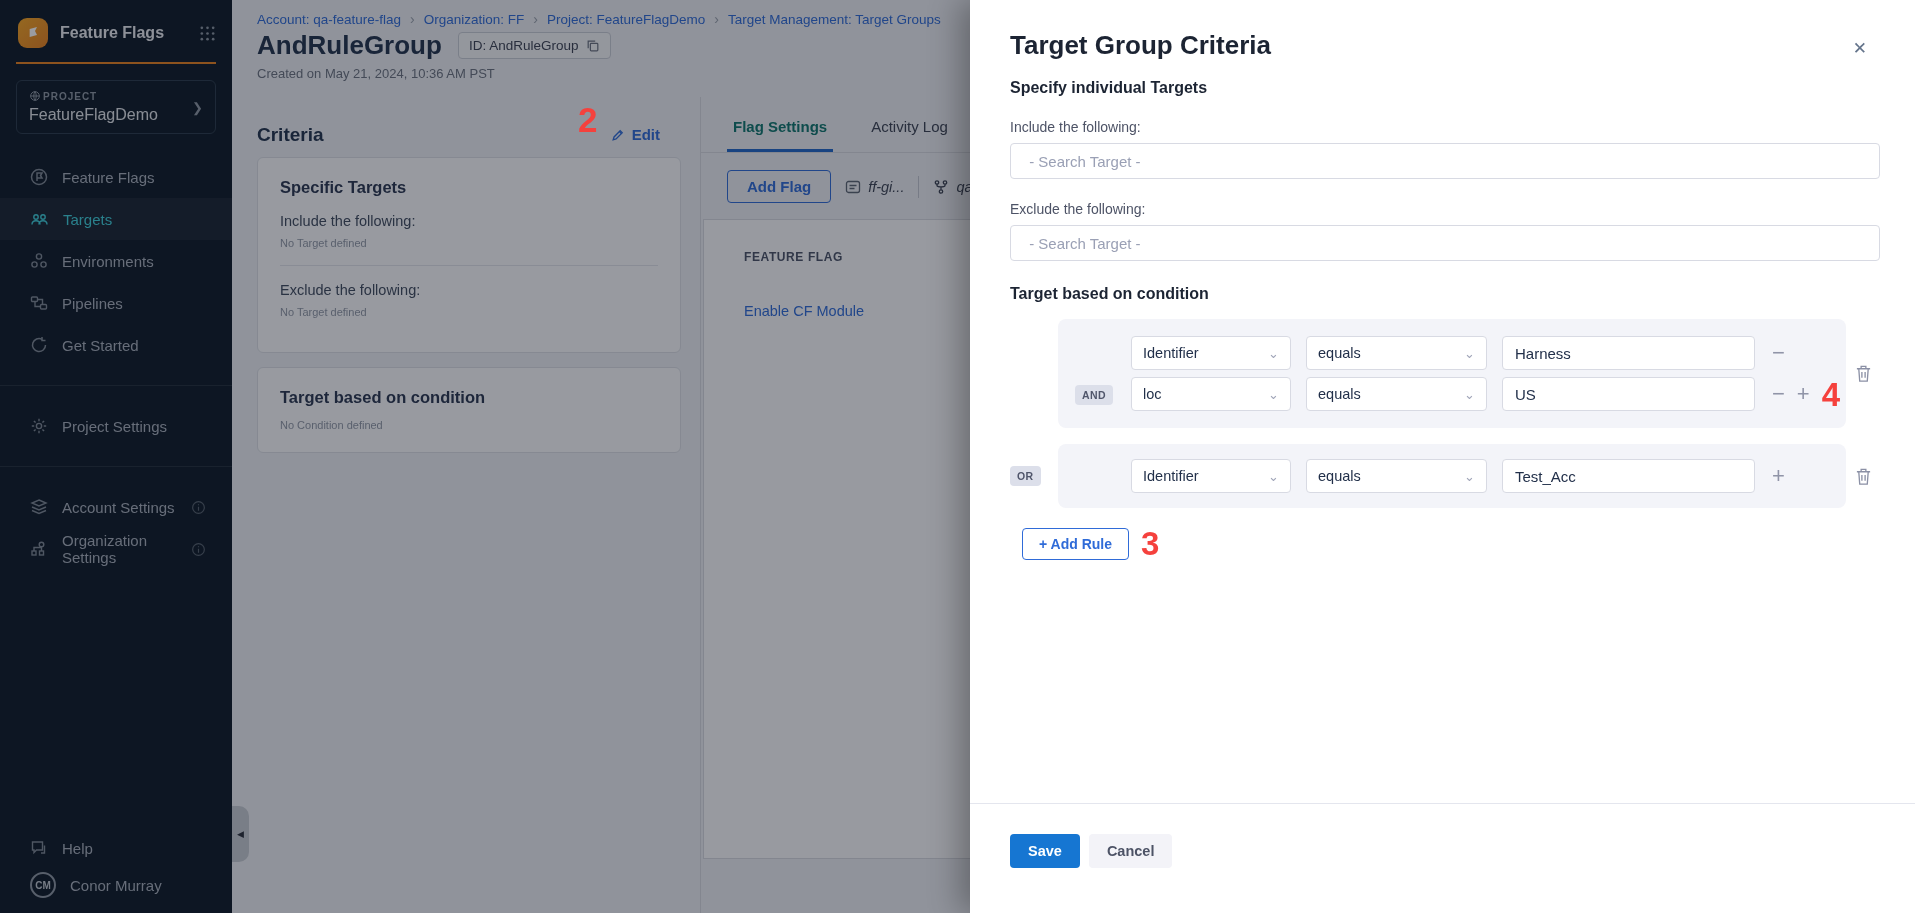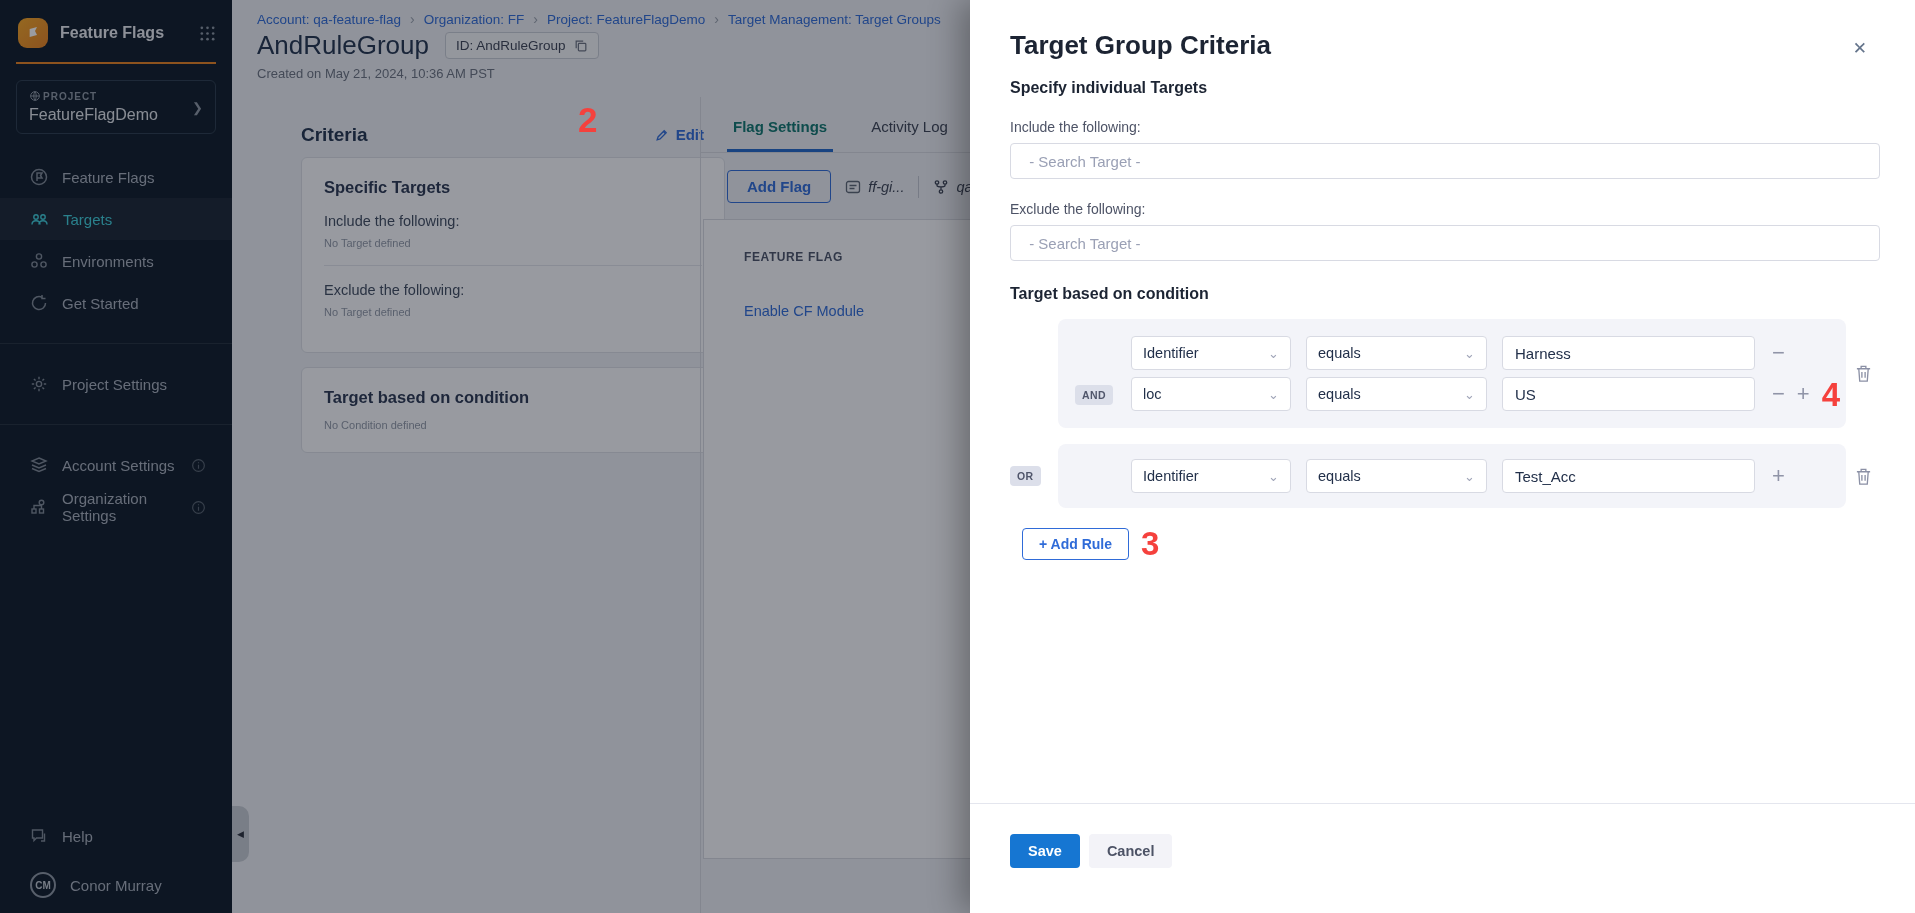--- a/index.html
+++ b/index.html
@@ -29,25 +29,25 @@
   .sb-bottom { position:absolute; left:0; right:0; bottom:0; }
   .avatar { width:26px; height:26px; border-radius:50%; border:2px solid #8d97a3; color:#c2c9d1; font-size:10px; font-weight:bold; display:flex; align-items:center; justify-content:center; }
   .collapse-handle { position:absolute; left:232px; top:806px; width:17px; height:56px; background:#c7cbd3; border-radius:0 10px 10px 0; display:flex; align-items:center; justify-content:center; color:#2a2f3a; font-size:9px; z-index:11; }
 
   
   .main { position:absolute; left:232px; top:0; right:0; bottom:0; background:#eef0f4; }
   .crumbs { position:absolute; left:25px; top:11px; font-size:13.5px; color:#9aa1ad; display:flex; gap:9px; align-items:center; white-space:nowrap; }
   .crumb { color:#2f6bd8; cursor:pointer; }
   .crumb-sep { color:#9aa1ad; font-size:14px; }
   .title-row { position:absolute; left:25px; top:30px; display:flex; align-items:center; gap:16px; }
-  .page-title { font-size:26px; font-weight:normal; color:#22334d; }
+  .page-title { font-size:26px; font-weight:bold; color:#22334d; }
   .id-badge { display:flex; align-items:center; gap:8px; border:1px solid #c9cdd6; border-radius:4px; padding:5px 10px; font-size:13.5px; color:#3c4354; background:rgba(255,255,255,0.4); }
   .created { position:absolute; left:25px; top:66px; font-size:13px; color:#6b7280; }
 
-  .left-panel { position:absolute; left:0; top:97px; width:468px; bottom:0;margin-left:44px; }
+  .left-panel { position:absolute; left:0; top:97px; width:468px; bottom:0; }
   .crit-head { position:absolute; left:25px; top:27px; font-size:19px; font-weight:bold; color:#22334d; }
   .edit-link { position:absolute; right:40px; top:29px; display:flex; gap:7px; align-items:center; color:#2f6bd8; font-size:15px; font-weight:bold; cursor:pointer; }
   .card { position:absolute; left:25px; width:424px; background:#fbfcfd; border:1px solid #dcdfe6; border-radius:6px; padding:20px 22px; }
   .card1 { top:60px; height:196px; }
   .card2 { top:270px; height:86px; }
   .card-title { font-size:16.5px; font-weight:bold; color:#2a3650; }
   .card-label { font-size:14.5px; color:#3f4a5e; margin-top:16px; }
   .card-empty { font-size:11px; color:#9097a6; margin-top:8px; }
   .card-hr { border:0; border-top:1px solid #e2e4ea; margin:16px 0 0 0; }
 
@@ -171,20 +171,30 @@
           <svg width="18" height="18" viewBox="0 0 18 18" fill="none" stroke="currentColor" stroke-width="1.4">
             <circle cx="9" cy="4.5" r="2.6"></circle>
             <circle cx="4.5" cy="12.5" r="2.6"></circle>
             <circle cx="13.5" cy="12.5" r="2.6"></circle>
           </svg>
         </span>
       <span>Environments</span>
     </div>
     <div class="nav-item">
       <span class="ni-icon">
+          <svg width="18" height="18" viewBox="0 0 18 18" fill="none" stroke="currentColor" stroke-width="1.4">
+            <rect x="1.5" y="3" width="6" height="4.5" rx="1"></rect>
+            <rect x="10.5" y="10.5" width="6" height="4.5" rx="1"></rect>
+            <path d="M7.5 5.5h5v5M5 7.5v5h5.5"></path>
+          </svg>
+        </span>
+      <span>Pipelines</span>
+    </div>
+    <div class="nav-item">
+      <span class="ni-icon">
           <svg width="18" height="18" viewBox="0 0 18 18" fill="none" stroke="currentColor" stroke-width="1.5">
             <path d="M15.5 9A6.5 6.5 0 1 1 12 3.3"></path>
             <path d="M12 1v3.5h3.5"></path>
           </svg>
         </span>
       <span>Get Started</span>
     </div>
 
     <div class="sb-div"></div>
 
@@ -229,21 +239,21 @@
       <span class="info-ic">
           <svg width="15" height="15" viewBox="0 0 18 18" fill="none" stroke="currentColor" stroke-width="1.4">
             <circle cx="9" cy="9" r="7"></circle>
             <path d="M9 8.2V13M9 5.2v1"></path>
           </svg>
         </span>
     </div>
   </div>
 
   <div class="sb-bottom">
-    <div class="nav-item" style="height:42px;">
+    <div class="nav-item" style="height:42px;align-items:flex-end;">
       <span class="ni-icon">
           <svg width="18" height="18" viewBox="0 0 18 18" fill="none" stroke="currentColor" stroke-width="1.4">
             <path d="M2.5 3h10v8h-6l-2.5 2.5V11h-1.5z"></path>
             <path d="M14.5 6.5v7.5H11"></path>
           </svg>
         </span>
       <span>Help</span>
     </div>
     <div class="nav-item" style="height:56px;">
       <span class="avatar">CM</span>

